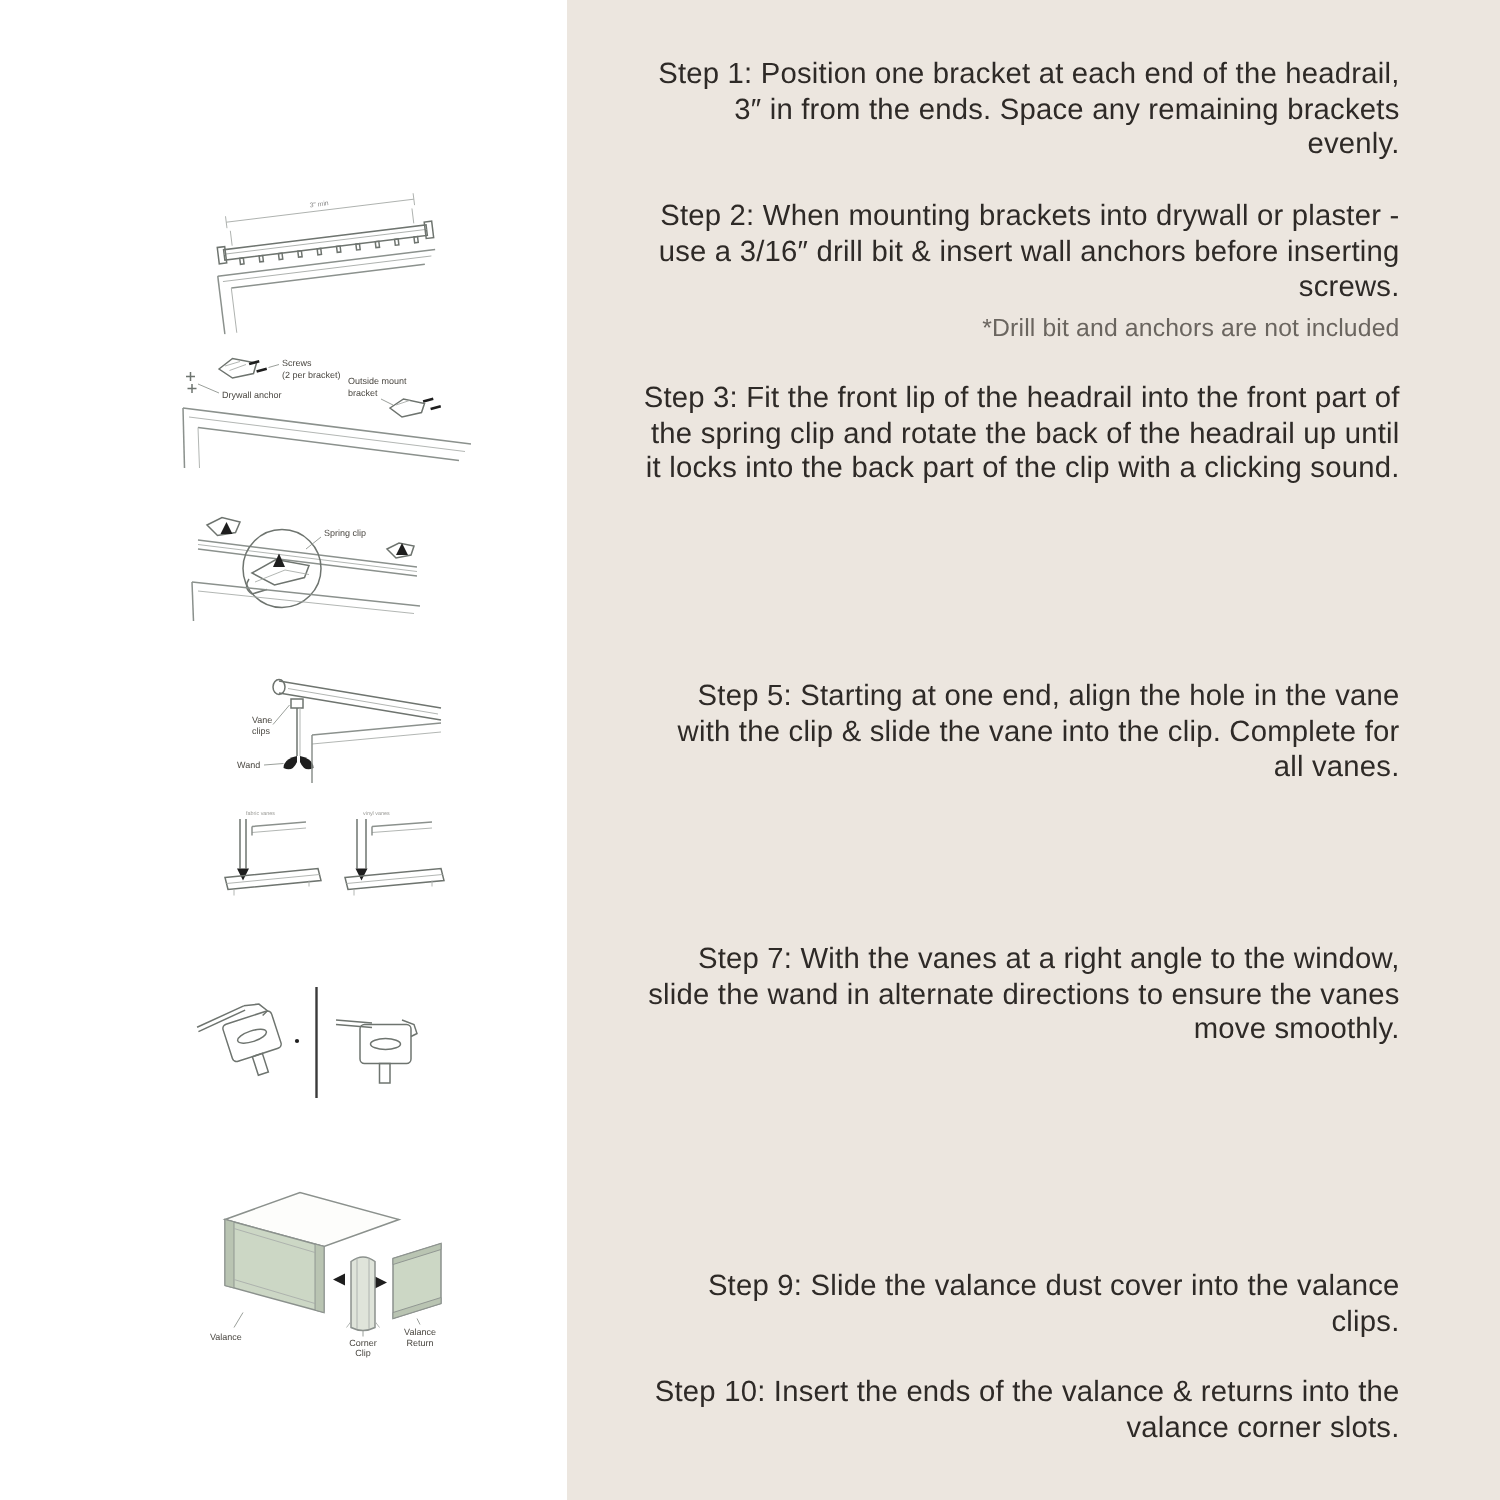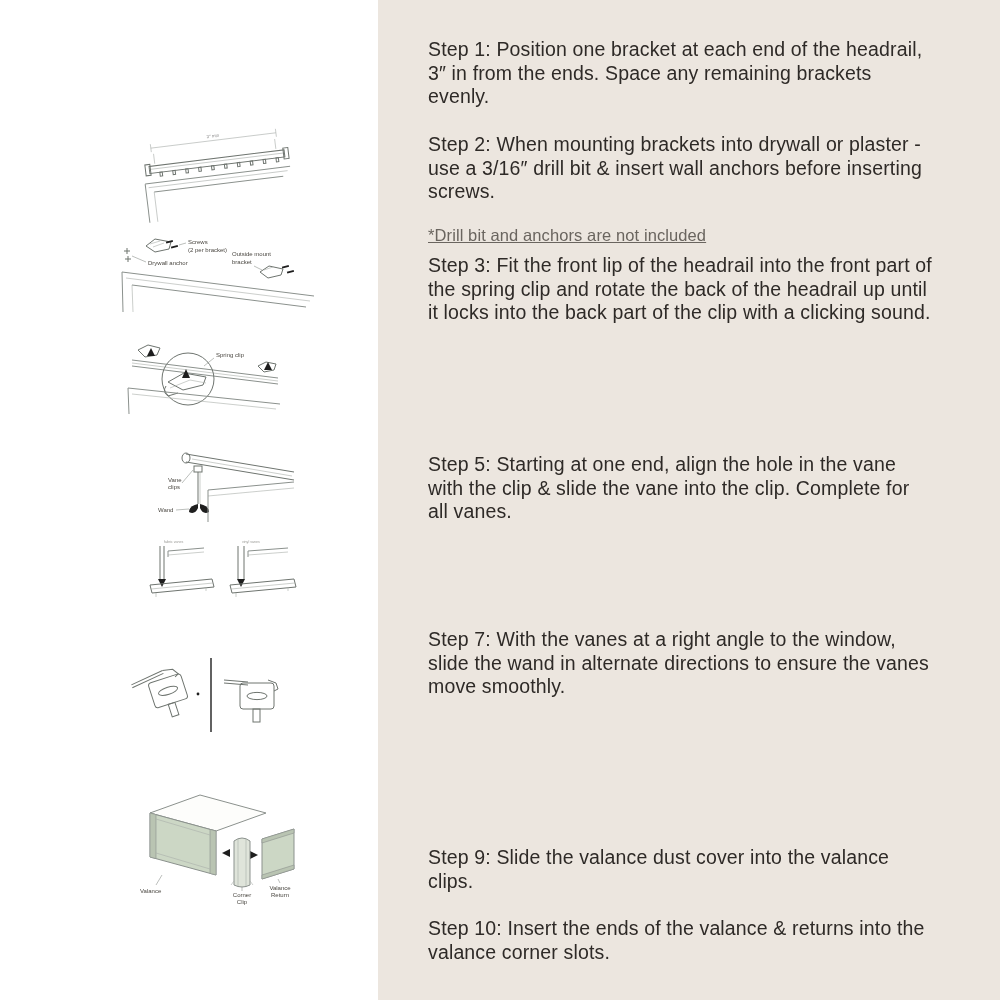--- a/index.html
+++ b/index.html
@@ -10,23 +10,24 @@
   }
   .panel-right{
     position:absolute;left:378px;top:0;width:622px;height:1000px;
     background:#ece6df;
   }
   .steps{position:absolute;left:0;top:0;width:1000px;height:1000px;}
   .step{
     position:absolute;left:428px;width:505px;
     color:#2e2a27;font-size:19.5px;line-height:23.6px;letter-spacing:.15px;
     white-space:normal;
+    text-align:right;
   }
   .step .note{
-    margin-top:21px;font-size:16.5px;color:#6a655f;line-height:20px;letter-spacing:.1px;text-decoration:underline;
+    margin-top:5px;font-size:16.5px;color:#6a655f;line-height:20px;letter-spacing:.1px;
   }
   .diag{position:absolute;}
   svg text{font-family:"Liberation Sans", sans-serif;}
   .dlab{fill:#4a4741;font-size:6px;}
   .dlab-sm{fill:#8a8a8a;font-size:4.5px;}
   .dlab-xs{fill:#9a9a96;font-size:3.6px;}
   .ln{stroke:#8b918d;stroke-width:1;fill:none;}
   .ln2{stroke:#6e746f;stroke-width:1;fill:none;}
   .thin{stroke:#a9aeaa;stroke-width:.6;fill:none;}
   .lead{stroke:#8f948f;stroke-width:.6;fill:none;}

